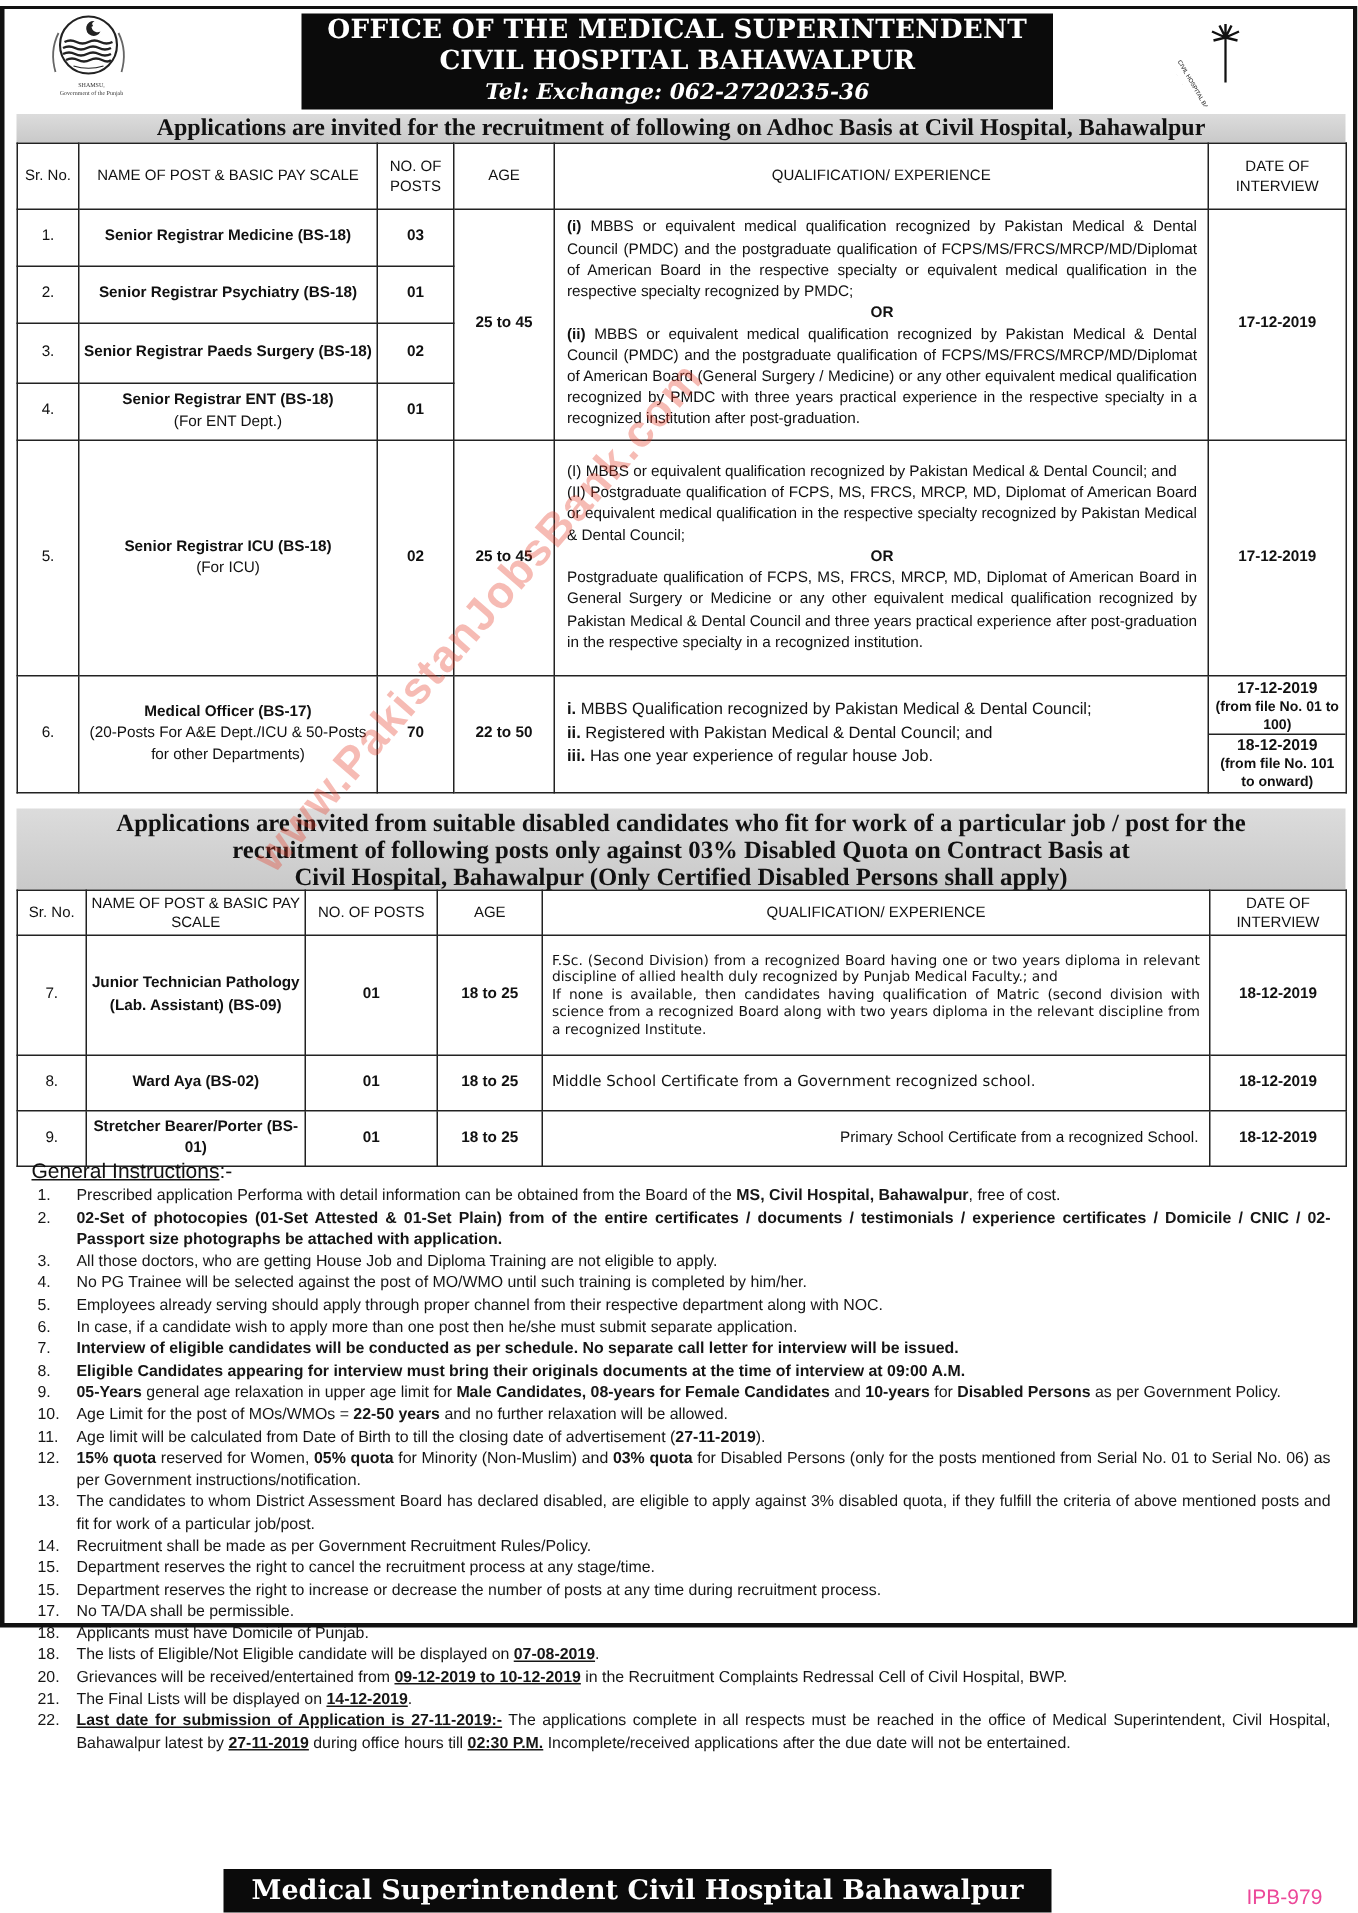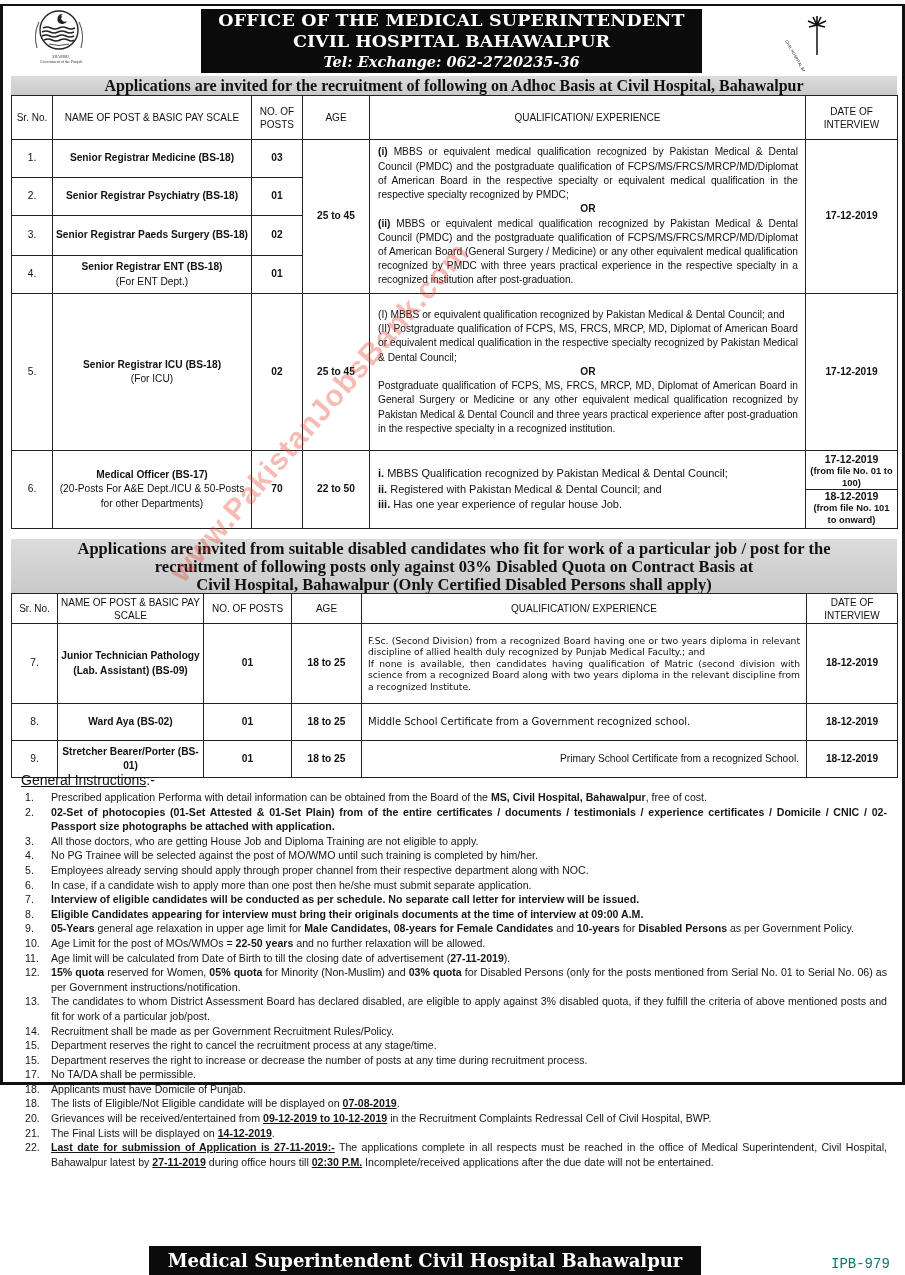--- a/index.html
+++ b/index.html
@@ -40,21 +40,21 @@
   .instr { position: absolute; left: 18px; top: 766px; width: 866px; font-family: "Liberation Sans", sans-serif; }
   .instr-title { font-size: 14px; line-height: 17px; font-weight: normal; }
   .instr-title span.u { text-decoration: underline; }
   ol.list { list-style: none; margin-top: 1px; }
   ol.list li { position: relative; padding-left: 30px; font-size: 10.6px; line-height: 14.6px; text-align: justify; color: #161616; }
   ol.list li .num { position: absolute; left: 4px; top: 0; width: 22px; text-align: left; }
   ol.list li b { font-weight: bold; }
   ol.list li u { text-decoration: underline; font-weight: bold; }
 
   .footer-box { position: absolute; left: 146px; top: 1240px; width: 552px; height: 30px; background: #0b0b0b; color: #fff; font-family: "DejaVu Serif", serif; font-weight: bold; font-size: 18px; line-height: 30px; text-align: center; }
-  .ipb { position: absolute; left: 828px; top: 1250px; font-size: 14px; font-family: Liberation Mono, monospace; color: #0f766e; }
+  .ipb { position: absolute; left: 828px; top: 1250px; font-size: 14px; font-family: Liberation Sans, sans-serif; color: #ec4899; }
 
   .watermark { position: absolute; left: 160px; top: 560px; width: 680px; transform: rotate(-49deg); transform-origin: left top; color: rgba(230, 60, 40, 0.35); font-family: "Liberation Sans", sans-serif; font-weight: bold; font-size: 30px; letter-spacing: 1px; pointer-events: none; white-space: nowrap; }
 </style>
 </head>
 <body>
 
 <div class="page">
 
   <div class="header">
     <div class="logo-left">

